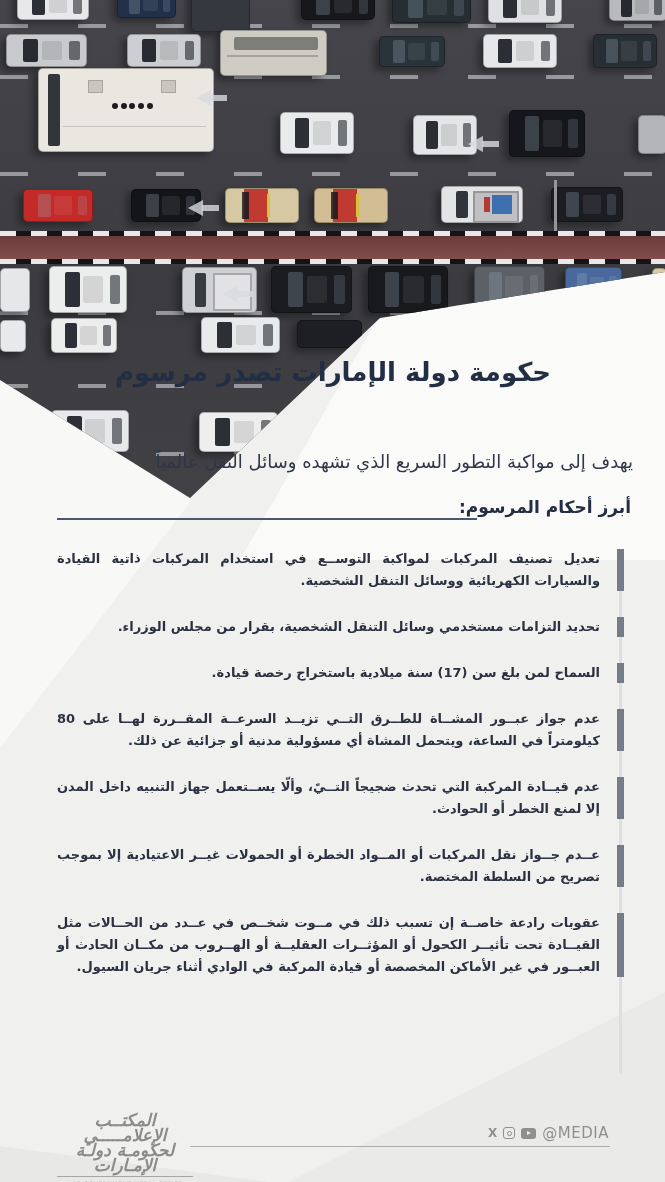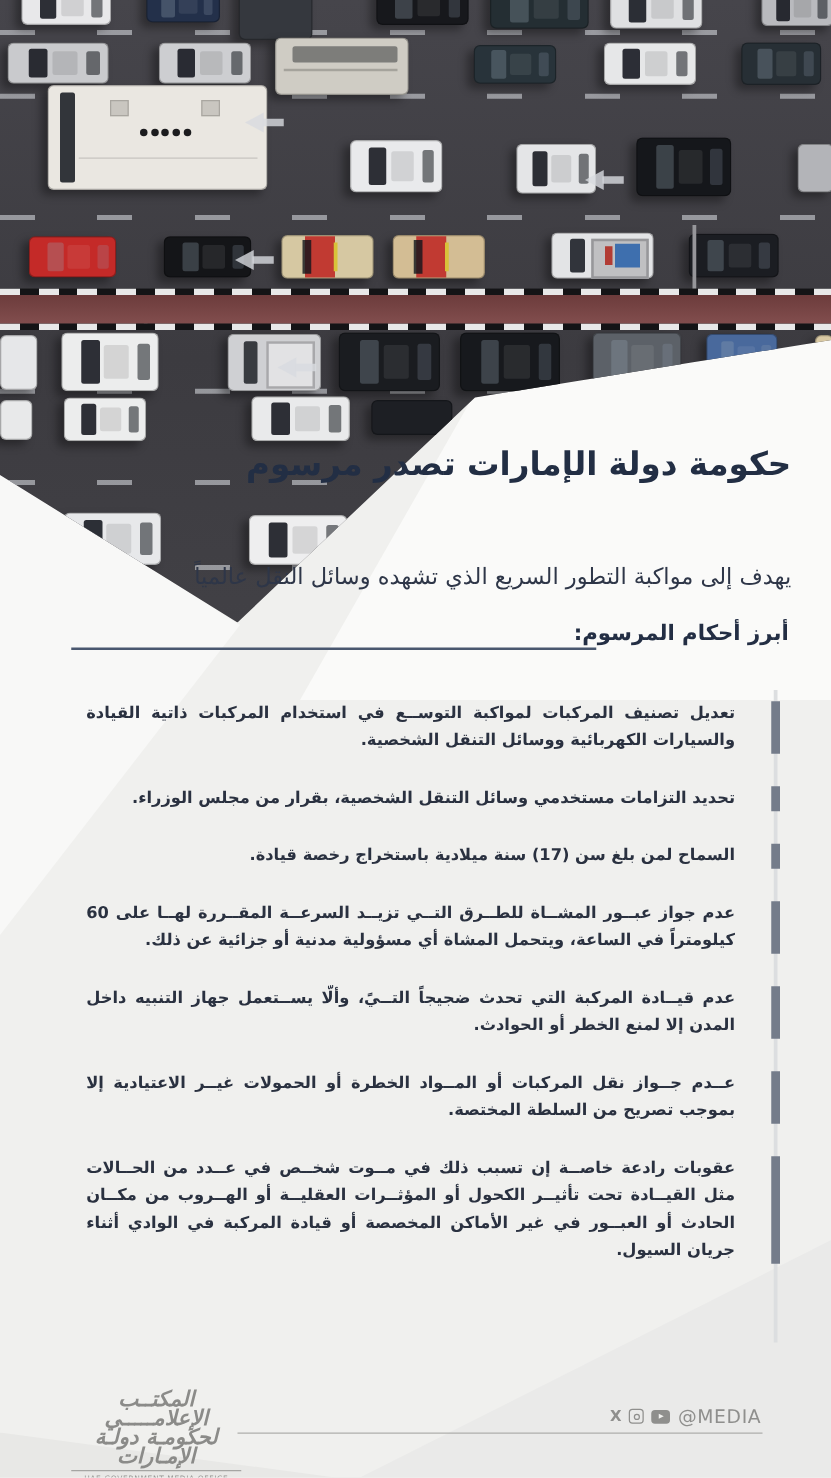--- a/index.html
+++ b/index.html
@@ -29,31 +29,31 @@
     border-top:8px solid transparent;border-bottom:8px solid transparent;border-right:15px solid rgba(216,219,224,.8);}
   .arrow .tail{position:absolute;left:14px;top:5px;width:17px;height:6px;background:rgba(216,219,224,.8);}
   #median{position:absolute;left:0;top:231px;width:665px;}
   .median-edge{height:5px;background:#141416;
     background-image:repeating-linear-gradient(90deg,#e8e8e8 0 16px,#141416 16px 31px);}
   .median-body{height:23px;background:#7b4444;background-image:linear-gradient(rgba(0,0,0,.12),rgba(255,255,255,.05));}
   .pole{position:absolute;width:3px;background:#96969a;}
   .polebase{position:absolute;background:#6e6e72;border:1px solid #55555a;}
   
   .rtl{direction:rtl;}
-  #title{position:absolute;right:32px;top:352px;width:600px;text-align:right;
+  #title{position:absolute;right:32px;top:352px;width:600px;text-align:center;
     color:#222e44;font-weight:700;font-size:26px;line-height:40px;letter-spacing:-0.5px;}
   #subtitle{position:absolute;right:32px;top:448px;width:610px;text-align:right;
     color:#2e3648;font-weight:400;font-size:18px;line-height:28px;}
   #section-head{position:absolute;right:34px;top:497px;text-align:right;
     color:#232e44;font-weight:700;font-size:17px;}
   #section-line{position:absolute;left:57px;top:518px;width:420px;height:2px;background:#49576f;}
   #items{position:absolute;left:57px;right:65px;top:548px;}
   #items .track{position:absolute;right:-22px;top:4px;height:522px;width:3px;background:#dcdee0;}
   .item{position:relative;margin-bottom:24px;}
-  .item p{margin:12px;text-align:justify;text-align-last:right;color:#2a3140;
+  .item p{margin:0;text-align:justify;text-align-last:right;color:#2a3140;
     font-size:13px;font-weight:700;line-height:22px;}
   .item .bar{position:absolute;right:-24px;top:1px;bottom:1px;width:7px;background:#747c8a;}
   
   #footer-line{position:absolute;left:190px;top:1146px;width:420px;height:1px;background:#aeaeac;}
   #logo{position:absolute;left:55px;top:1113px;width:140px;text-align:center;color:#8b8b89;}
   #logo .ar{font-size:17px;font-weight:700;line-height:15px;direction:rtl;font-style:italic;}
   #logo .rule{height:1px;background:#a5a5a3;margin:3px 2px;}
   #logo .en{font-size:6px;letter-spacing:.5px;color:#949492;}
   #social{position:absolute;right:56px;top:1124px;display:flex;align-items:center;gap:6px;color:#8f8f8d;}
   #social .handle{font-size:15px;letter-spacing:.5px;}
@@ -295,21 +295,21 @@
   <div class="item">
       <div class="bar"></div>
       <p>تحديد التزامات مستخدمي وسائل التنقل الشخصية، بقرار من مجلس الوزراء.</p>
     </div>
   <div class="item">
       <div class="bar"></div>
       <p>السماح لمن بلغ سن (17) سنة ميلادية باستخراج رخصة قيادة.</p>
     </div>
   <div class="item">
       <div class="bar"></div>
-      <p>عدم جواز عبــور المشــاة للطــرق التــي تزيــد السرعــة المقــررة لهــا على 60 كيلومتراً في الساعة، ويتحمل المشاة أي مسؤولية مدنية أو جزائية عن ذلك.</p>
+      <p>عدم جواز عبــور المشــاة للطــرق التــي تزيــد السرعــة المقــررة لهــا على 80 كيلومتراً في الساعة، ويتحمل المشاة أي مسؤولية مدنية أو جزائية عن ذلك.</p>
     </div>
   <div class="item">
       <div class="bar"></div>
       <p>عدم قيــادة المركبة التي تحدث ضجيجاً التــيً، وألّا يســتعمل جهاز التنبيه داخل المدن إلا لمنع الخطر أو الحوادث.</p>
     </div>
   <div class="item">
       <div class="bar"></div>
       <p>عــدم جــواز نقل المركبات أو المــواد الخطرة أو الحمولات غيــر الاعتيادية إلا بموجب تصريح من السلطة المختصة.</p>
     </div>
   <div class="item">

